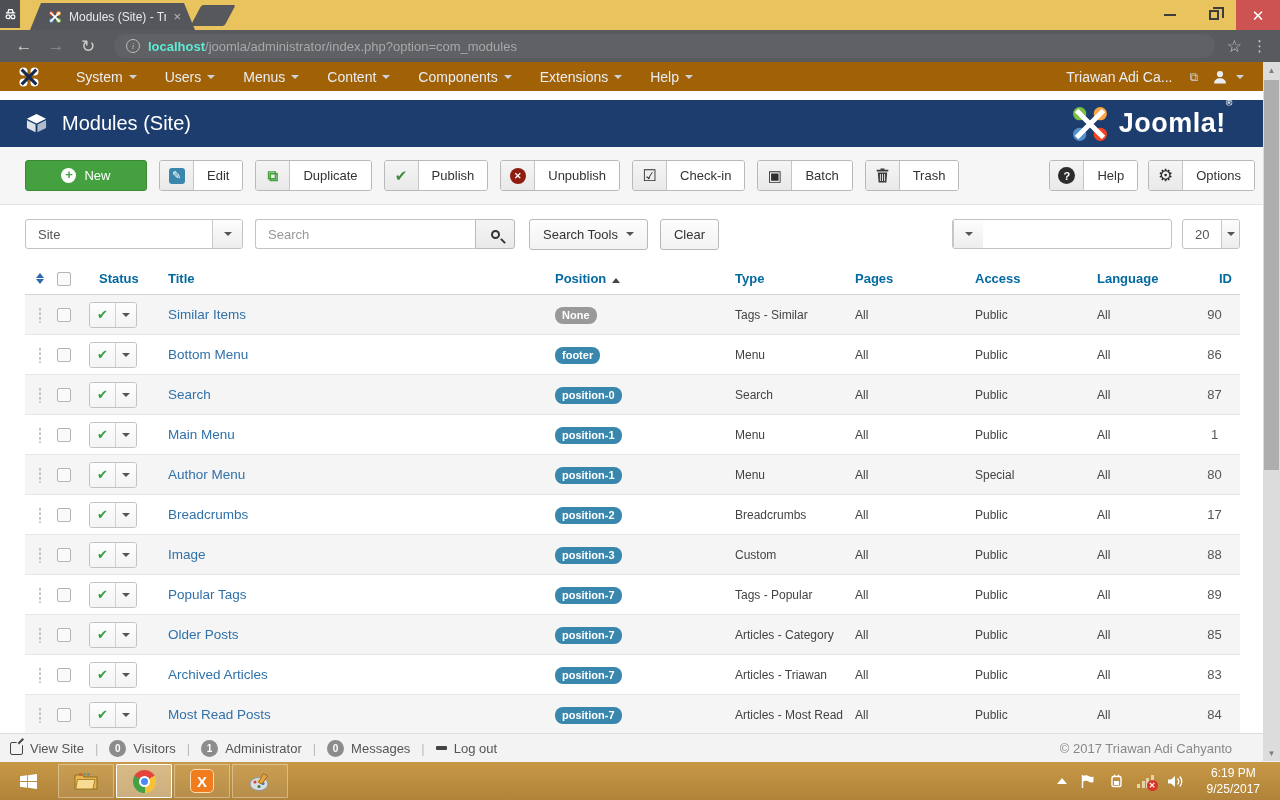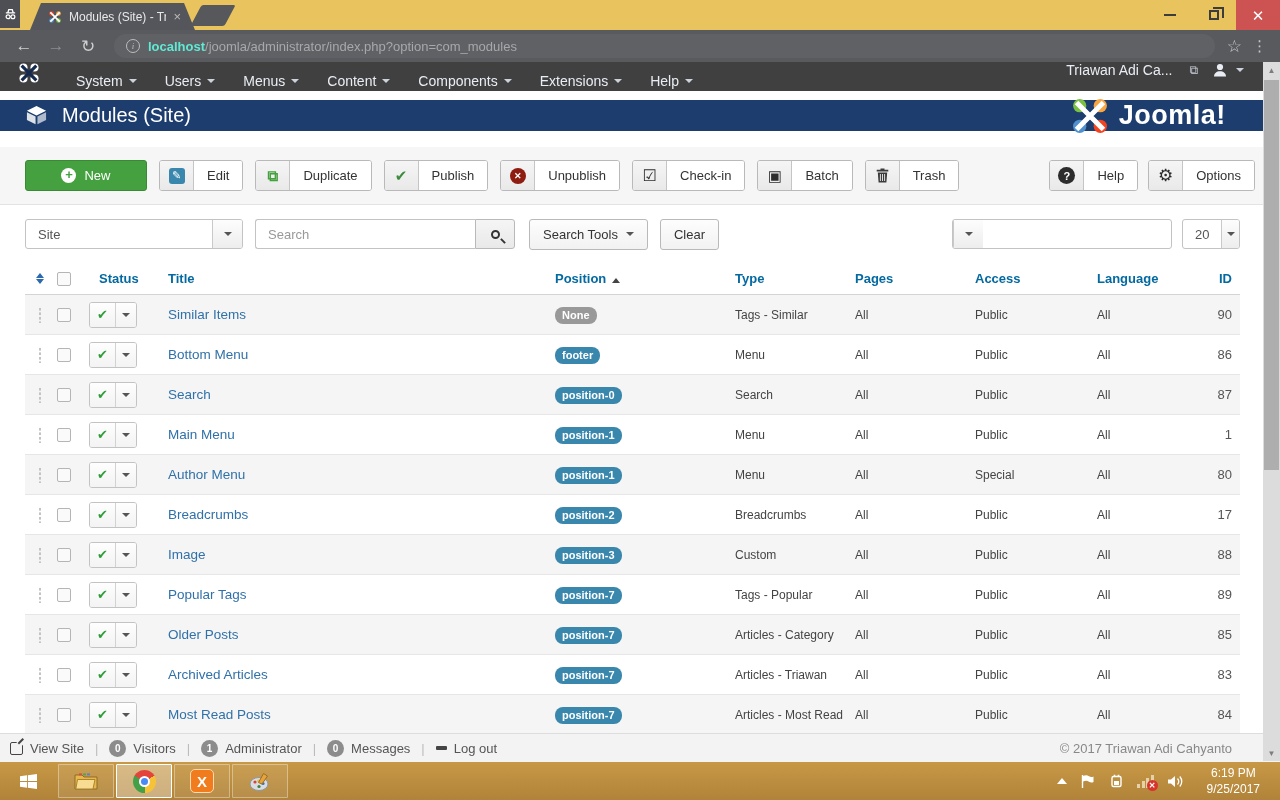--- a/index.html
+++ b/index.html
@@ -29,32 +29,32 @@
   .nav-ico { width:28px; height:26px; display:flex; align-items:center; justify-content:center; font-size:17px; color:#cfcfcf; }
   .nav-ico.dim { color:#8b8c8f; }
   .urlfield { flex:1; height:24px; margin:0 8px; background:#606165; border-radius:12px; display:flex; align-items:center; padding:0 12px; gap:8px; }
   .info-ico { width:14px; height:14px; border:1.5px solid #bdbdbd; border-radius:50%; color:#bdbdbd; font-size:9px; display:flex; align-items:center; justify-content:center; font-style:italic; font-family:"Liberation Serif", serif; }
   .url-text { font-size:13px; color:#a7a8aa; white-space:nowrap; }
   .url-text b { color:#5eead4; font-weight:bold; }
   .star-ico { color:#c7c7c7; font-size:17px; margin-right:4px; }
   .dots-ico { color:#c7c7c7; font-size:15px; letter-spacing:1px; width:20px; text-align:center; }
 
   
-  .admin-nav { position:absolute; left:0; top:62px; width:1280px; height:29px; background:#404040; display:flex; align-items:flex-start; padding:0 18px; }
+  .admin-nav { position:absolute; left:0; top:62px; width:1280px; height:29px; background:#a16207; display:flex; align-items:center; padding:0 18px; }
   .jlogo-mini { width:22px; height:22px; margin-right:22px; }
   .nav-items { display:flex; align-items:center; gap:0; list-style:none; }
   .nav-item { color:#e9edf3; font-size:14px; padding:0 14px; display:flex; align-items:center; gap:6px; cursor:pointer; height:38px; }
   .caret { width:0; height:0; border-left:4px solid transparent; border-right:4px solid transparent; border-top:4px solid #cdd3dd; display:inline-block; }
   .nav-right { margin-left:auto; display:flex; align-items:center; gap:14px; }
   .nav-user { color:#e9edf3; font-size:14px; display:flex; align-items:center; gap:17px; cursor:pointer; }
   .ext-ico { font-size:12px; color:#cdd3dd; }
   .person-wrap { display:flex; align-items:center; gap:8px; cursor:pointer; margin-right:18px; }
 
   
-  .page-header { position:absolute; left:0; top:100px; width:1280px; height:31px; background:#1c3d6e; display:flex; align-items:center; padding:0 25px; }
+  .page-header { position:absolute; left:0; top:100px; width:1280px; height:47px; background:#1c3d6e; display:flex; align-items:center; padding:0 25px; }
   .ph-title { color:#fff; font-size:20px; display:flex; align-items:center; gap:14px; }
   .brand { margin-left:auto; margin-right:22px; display:flex; align-items:center; gap:10px; }
   .brand-text { color:#fff; font-size:27px; font-weight:bold; letter-spacing:0.5px; }
   .brand-reg { color:#fff; font-size:9px; vertical-align:top; position:relative; top:-10px; }
 
   
   .content { position:absolute; left:0; top:147px; width:1280px; height:586px; background:#fff; }
   .toolbar { height:58px; background:#f6f6f6; border-bottom:1px solid #e3e3e3; display:flex; align-items:center; padding:0 25px; gap:12px; }
   .btn-new { height:31px; width:122px; background:#45a13f; border:1px solid #3a8a35; border-radius:3px; color:#fff; font-size:13px; display:flex; align-items:center; justify-content:center; gap:8px; cursor:pointer; }
   .plus-circle { width:15px; height:15px; background:#fff; border-radius:50%; color:#45a13f; font-size:13px; line-height:14px; text-align:center; font-weight:bold; }
@@ -106,21 +106,21 @@
   .drag-handle { width:4px; height:16px; margin:0 auto; background-image:radial-gradient(circle, #c3c3c3 1.3px, transparent 1.5px); background-size:4px 4.5px; cursor:grab; }
   .cb { width:14px; height:14px; border:1px solid #b5b5b5; border-radius:2px; background:#fafafa; margin-left:2px; cursor:pointer; }
   .status-btn { width:48px; height:26px; border:1px solid #c3c3c3; border-radius:3px; background:#fff; display:flex; overflow:hidden; cursor:pointer; }
   .st-check { width:26px; display:flex; align-items:center; justify-content:center; color:#2f9e38; font-size:13px; border-right:1px solid #d2d2d2; background:linear-gradient(#fefefe,#f3f3f3); }
   .st-caret { flex:1; display:flex; align-items:center; justify-content:center; background:linear-gradient(#fefefe,#f3f3f3); }
   .title-link { font-size:13.5px; color:#3071a9; padding-left:13px; cursor:pointer; }
   .badge { display:inline-block; font-size:11px; font-weight:bold; color:#fff; padding:3px 7px; border-radius:8px; line-height:1; }
   .badge.teal { background:#3a87ad; }
   .badge.gray { background:#999; }
   .cell { font-size:12px; color:#444; }
-  .cell-id { font-size:13px; color:#555; text-align:right; padding-right:8px; }
+  .cell-id { font-size:13px; color:#555; text-align:center; padding-right:8px; }
 
   
   .statusbar { position:absolute; left:0; top:733px; width:1280px; height:29px; background:#f3f3f3; border-top:1px solid #ddd; display:flex; align-items:center; padding:0 18px 0 10px; gap:11px; font-size:13px; color:#555; }
   .sb-item { display:flex; align-items:center; gap:7px; cursor:pointer; }
   .sb-sep { color:#bbb; }
   .sb-badge { min-width:17px; height:17px; border-radius:50%; background:#8c8c8c; color:#fff; font-size:10px; font-weight:bold; display:flex; align-items:center; justify-content:center; }
   .viewsite-ico { width:13px; height:13px; border:1.5px solid #444; border-radius:2px; position:relative; }
   .viewsite-ico:after { content:""; position:absolute; right:-3px; top:-3px; width:7px; height:2px; background:#f3f3f3; transform:rotate(-45deg); box-shadow:0 0 0 1px #f3f3f3; border-top:2px solid #444; }
   .logout-ico { width:11px; height:4px; background:#444; border-radius:1px; }
   .sb-copy { margin-left:auto; color:#888; font-size:13px; padding-right:30px; }

